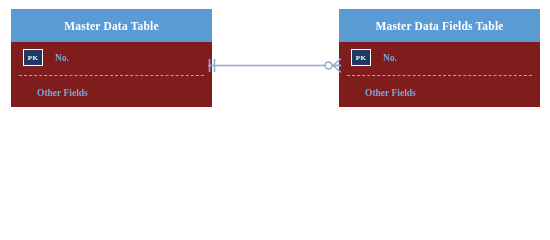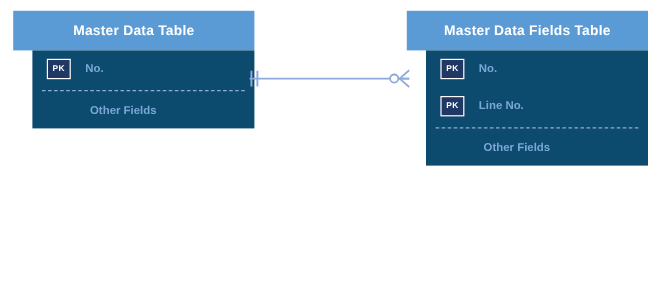--- a/index.html
+++ b/index.html
@@ -10,43 +10,43 @@
   }
   body {
     font-family: "Liberation Sans", sans-serif;
   }
   #canvas {
     position: relative;
     width: 550px;
     height: 176px;
     background: #ffffff;
     overflow: hidden;
+    font-family: Liberation Serif, serif;
   }
 
   
   .entity {
     position: absolute;
     box-sizing: border-box;
   }
   .entity-header {
     height: 33px;
     background: #5B9BD5;
     color: #ffffff;
     font-size: 11.5px;
     font-weight: bold;
     letter-spacing: 0.2px;
     display: flex;
     align-items: center;
     justify-content: center;
     text-align: center;
   }
   .entity-body {
-    background: #0c4a6e;
+    background: #7f1d1d;
     padding: 0;
-    margin-left: 16px;
   }
 
   
   .field-row {
     position: relative;
     height: 31px;
     display: flex;
     align-items: center;
   }
   .pk-slot {
@@ -82,21 +82,21 @@
     height: 0;
     border-top: 1px dashed #8FAADC;
     margin: 2px 8px 2px 8px;
   }
 
   
   .other-row {
     height: 29px;
     display: flex;
     align-items: center;
-    padding-left: 48px;
+    padding-left: 26px;
   }
   .other-row .field-label {
     margin-left: 0;
   }
 
   
   .connector {
     position: absolute;
     pointer-events: none;
   }
@@ -130,26 +130,20 @@
     <div class="entity-header">Master Data Fields Table</div>
     <div class="entity-body">
 
       <div class="field-row">
         <span class="pk-slot">
           <span class="pk-badge">PK</span>
         </span>
         <span class="field-label">No.</span>
       </div>
 
-      <div class="field-row">
-        <span class="pk-slot">
-          <span class="pk-badge">PK</span>
-        </span>
-        <span class="field-label">Line No.</span>
-      </div>
 
       <div class="separator"></div>
 
       <div class="field-row other-row">
         <span class="field-label">Other Fields</span>
       </div>
 
     </div>
   </div>
 

